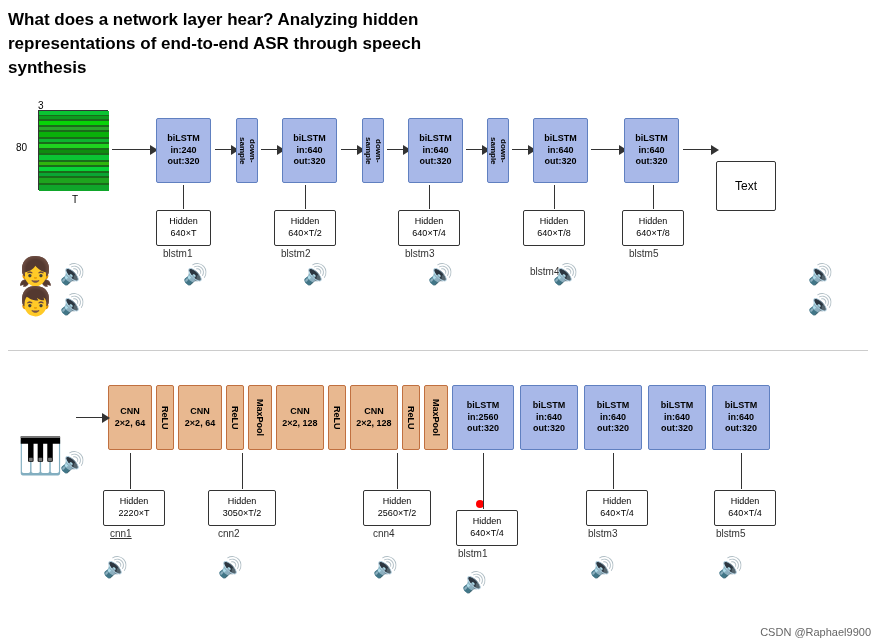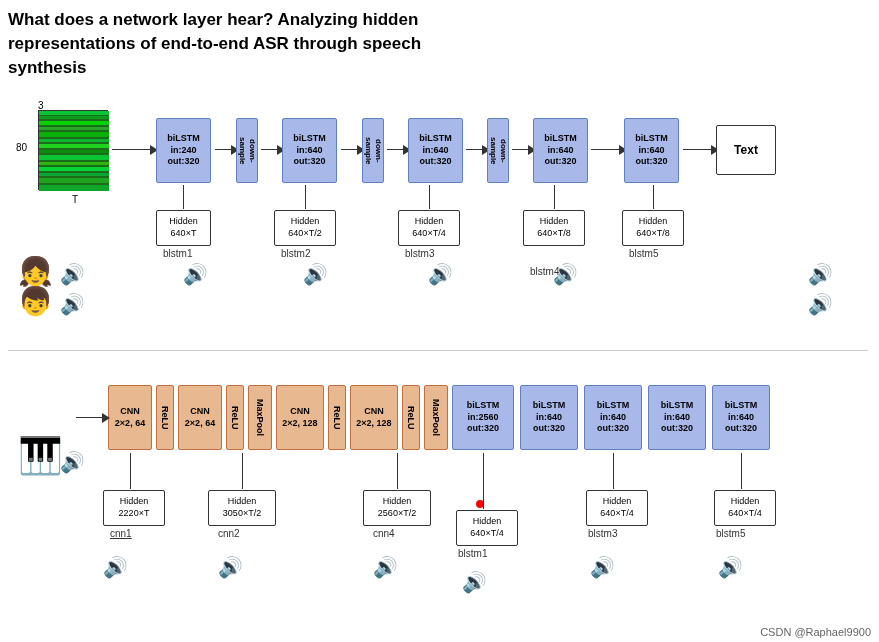--- a/index.html
+++ b/index.html
@@ -132,21 +132,22 @@
     
     .text-box {
       position: absolute;
       background: #fff;
       border: 1.5px solid #333;
       border-radius: 2px;
       display: flex;
       align-items: center;
       justify-content: center;
       font-size: 12px;
-      font-weight: bold;
+      font-weight: normal;
+      margin-top: 36px;
     }
 
     
     .hidden-box {
       position: absolute;
       background: #fff;
       border: 1.5px solid #333;
       border-radius: 2px;
       display: flex;
       flex-direction: column;

